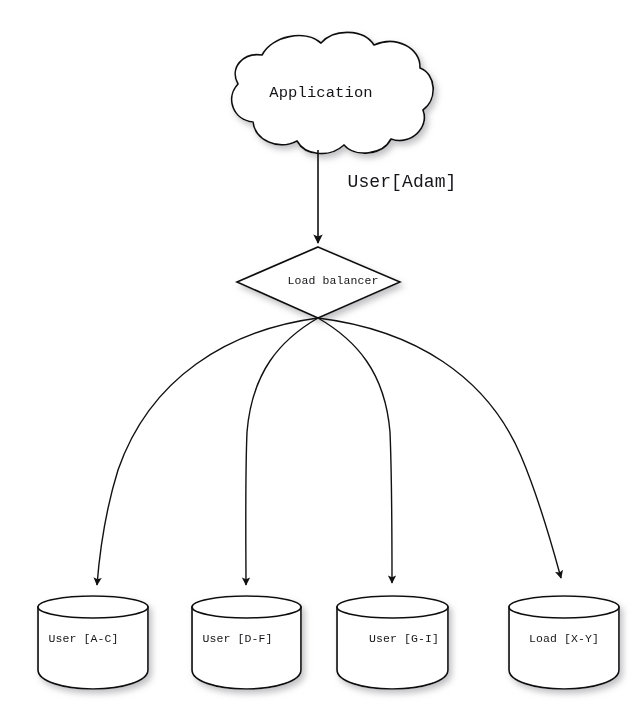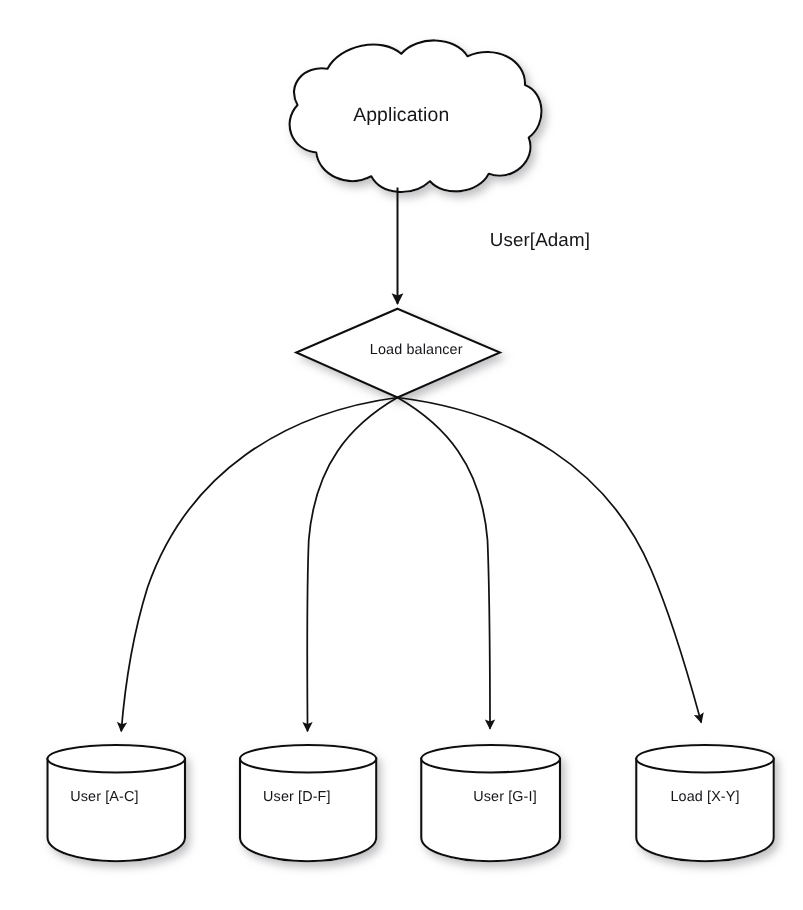--- a/index.html
+++ b/index.html
@@ -10,20 +10,21 @@
   body {
     font-family: "Liberation Sans", sans-serif;
     color: #1b1b1b;
   }
   #canvas {
     position: relative;
     width: 642px;
     height: 728px;
     background: #ffffff;
     overflow: hidden;
+    font-family: Liberation Mono, monospace;
   }
   #diagram-svg {
     position: absolute;
     inset: 0;
     width: 642px;
     height: 728px;
   }
   .node-label {
     position: absolute;
     text-align: center;
@@ -40,24 +41,24 @@
   }
   .label-loadbalancer {
     left: 12px;
     top: 274px;
     width: 642px;
     font-size: 11.5px;
     letter-spacing: 0.1px;
   }
   .label-edge-user {
     left: 332px;
-    top: 184px;
+    top: 172px;
     width: 140px;
-    text-align: right;
-    font-size: 15px;
+    text-align: center;
+    font-size: 18px;
     letter-spacing: 0.1px;
   }
   .label-db {
     top: 632px;
     font-size: 11.5px;
     letter-spacing: 0.1px;
   }
   .label-db-0 { left: 38px;  width: 91px; }
   .label-db-1 { left: 192px; width: 91px; }
   .label-db-2 { left: 337px; width: 134px; }

